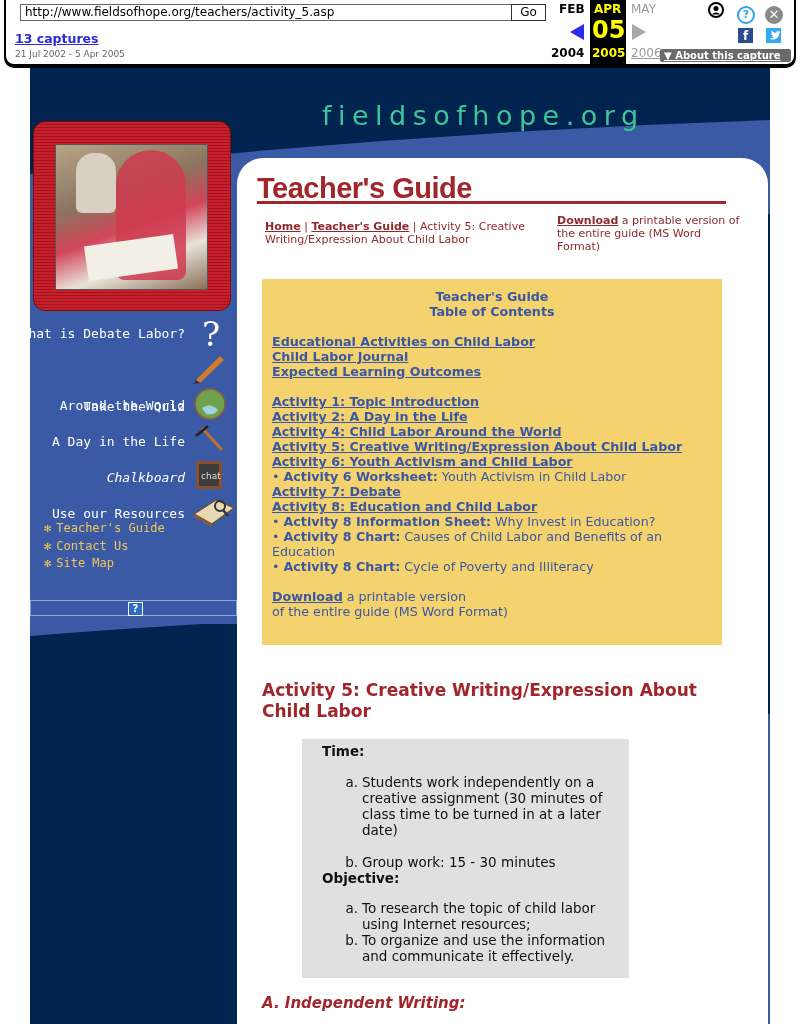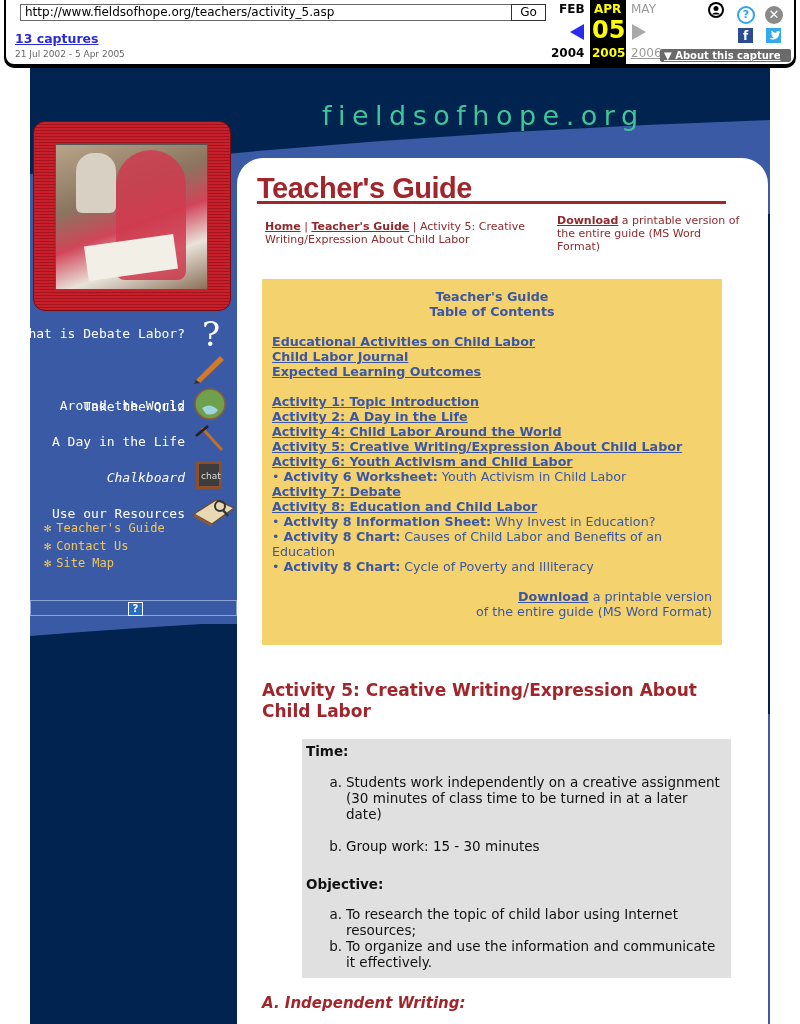--- a/index.html
+++ b/index.html
@@ -56,25 +56,25 @@
   .dl-top { position:absolute; left:320px; top:56px; width:186px; font-size:11px; color:#8e2a2d; line-height:13px; text-align:left; }
   .dl-top a { color:#8e2a2d; font-weight:bold; text-decoration:underline; }
 
   .toc { position:absolute; left:25px; top:121px; width:460px; height:366px; background:#f4d36f; box-sizing:border-box; padding:10px 10px; color:#3b57a3; font-size:12.7px; line-height:15px; }
   .toc-head { text-align:center; font-weight:bold; }
   .toc a { color:#3b57a3; font-weight:bold; text-decoration:underline; display:inline; }
   .toc .row { display:block; }
   .toc .bul { display:block; }
   .toc .bul b { font-weight:bold; }
   .toc .gap { height:15px; }
-  .toc-dl { text-align:right; margin-top:15px; }
+  .toc-dl { text-align:left; margin-top:15px; }
 
   .act-title { position:absolute; left:25px; top:522px; width:480px; font-size:17px; font-weight:bold; color:#a1262c; line-height:21px; }
 
-  .infobox { position:absolute; left:65px; top:581px; width:429px; height:239px; background:#e0e0e0; box-sizing:border-box; padding:4px 4px; font-size:13.5px; line-height:16px; color:#111; }
+  .infobox { position:absolute; left:65px; top:581px; width:327px; height:239px; background:#e0e0e0; box-sizing:border-box; padding:4px 20px; font-size:13.5px; line-height:16px; color:#111; }
   .infobox h4 { margin:0; font-size:13.5px; font-weight:bold; }
   .ol { margin:0; padding:0; }
   .li { position:relative; padding-left:40px; }
   .li .m { position:absolute; left:18px; width:18px; text-align:right; }
 
   .sec-a { position:absolute; left:25px; top:836px; font-size:15px; font-weight:bold; font-style:italic; color:#a1262c; }
 </style>
 </head>
 <body>
 
@@ -237,21 +237,21 @@
     </div>
 
     <div class="act-title">Activity 5: Creative Writing/Expression About Child Labor</div>
 
     <div class="infobox">
       <h4>Time:</h4>
       <div class="ol" style="margin-top:15px;">
         <div class="li"><span class="m">a.</span><span>Students work independently on a creative assignment (30 minutes of class time to be turned in at a later date)</span></div>
         <div class="li" style="margin-top:16px;"><span class="m">b.</span><span>Group work: 15 - 30 minutes</span></div>
       </div>
-      <h4 style="margin-top:22px;">Objective:</h4>
+      <h4 style="margin-top:0;">Objective:</h4>
       <div class="ol" style="margin-top:14px;">
         <div class="li"><span class="m">a.</span><span>To research the topic of child labor using Internet resources;</span></div>
         <div class="li"><span class="m">b.</span><span>To organize and use the information and communicate it effectively.</span></div>
       </div>
     </div>
 
     <div class="sec-a">A. Independent Writing:</div>
   </div>
 </div>
 

